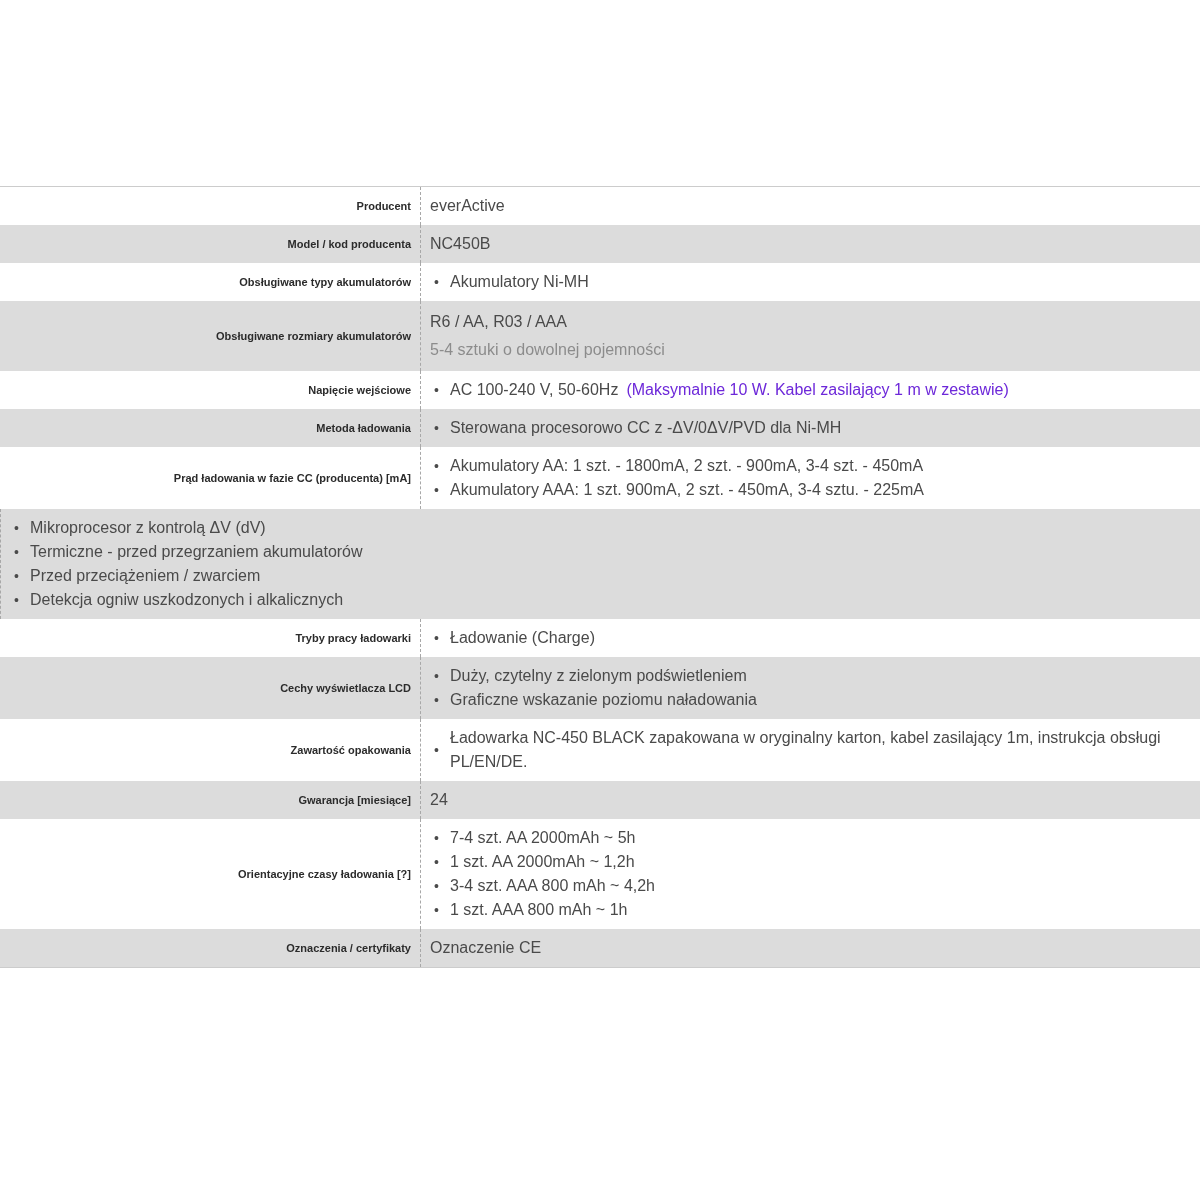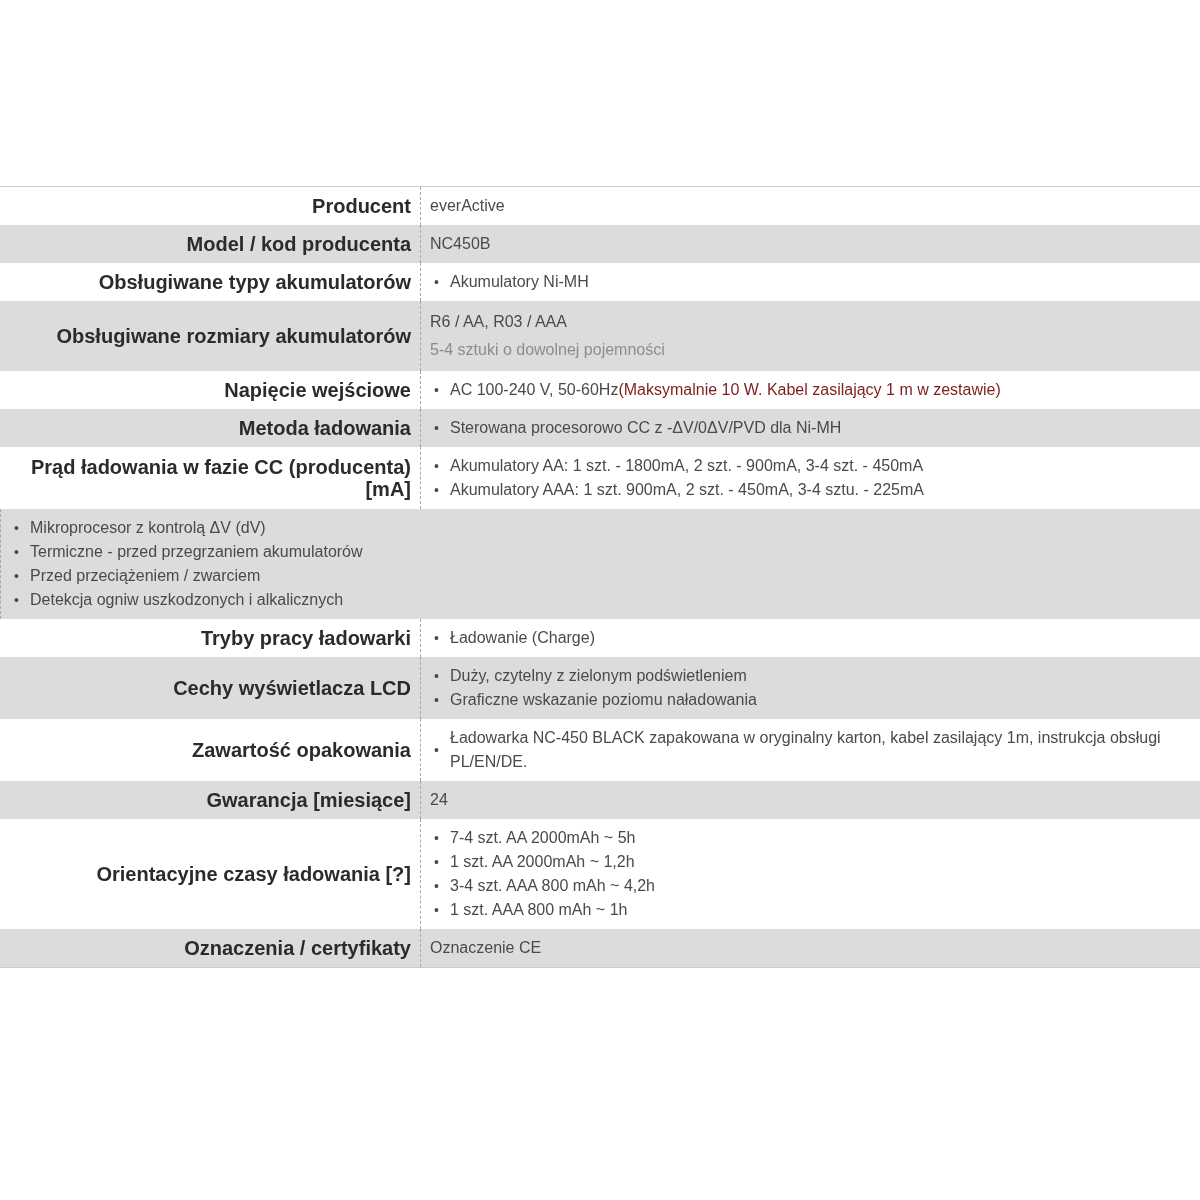--- a/index.html
+++ b/index.html
@@ -27,21 +27,21 @@
   .spec-row:nth-child(even) { background: #dcdcdc; }
 
   .spec-label {
     width: 420px;
     flex: 0 0 420px;
     display: flex;
     align-items: center;
     justify-content: flex-end;
     text-align: right;
     padding: 7px 9px 7px 20px;
-    font-size: 20px;
+    font-size: 11px;
     line-height: 22px;
     font-weight: bold;
     color: #2b2b2b;
   }
 
   .spec-value {
     flex: 1 1 auto;
     border-left: 1px dashed #a8a8a8;
     padding: 7px 36px 7px 9px;
     display: flex;
@@ -65,22 +65,22 @@
     padding-left: 4px;
     font-size: 14px;
     line-height: 24px;
     color: #4a4a4a;
   }
 
   .txt { flex: 0 1 auto; }
   .txt.muted { color: #8c8c8c; }
 
   .suffix {
-    color: #7f1d1d;
-    margin-left: 0;
+    color: #6d28d9;
+    margin-left: 8px;
     white-space: nowrap;
   }
 </style>
 </head>
 <body>
 
 <main>
   <section id="spec-table" class="spec-table">
       <div class="spec-row">
         <div class="spec-label">Producent</div>

